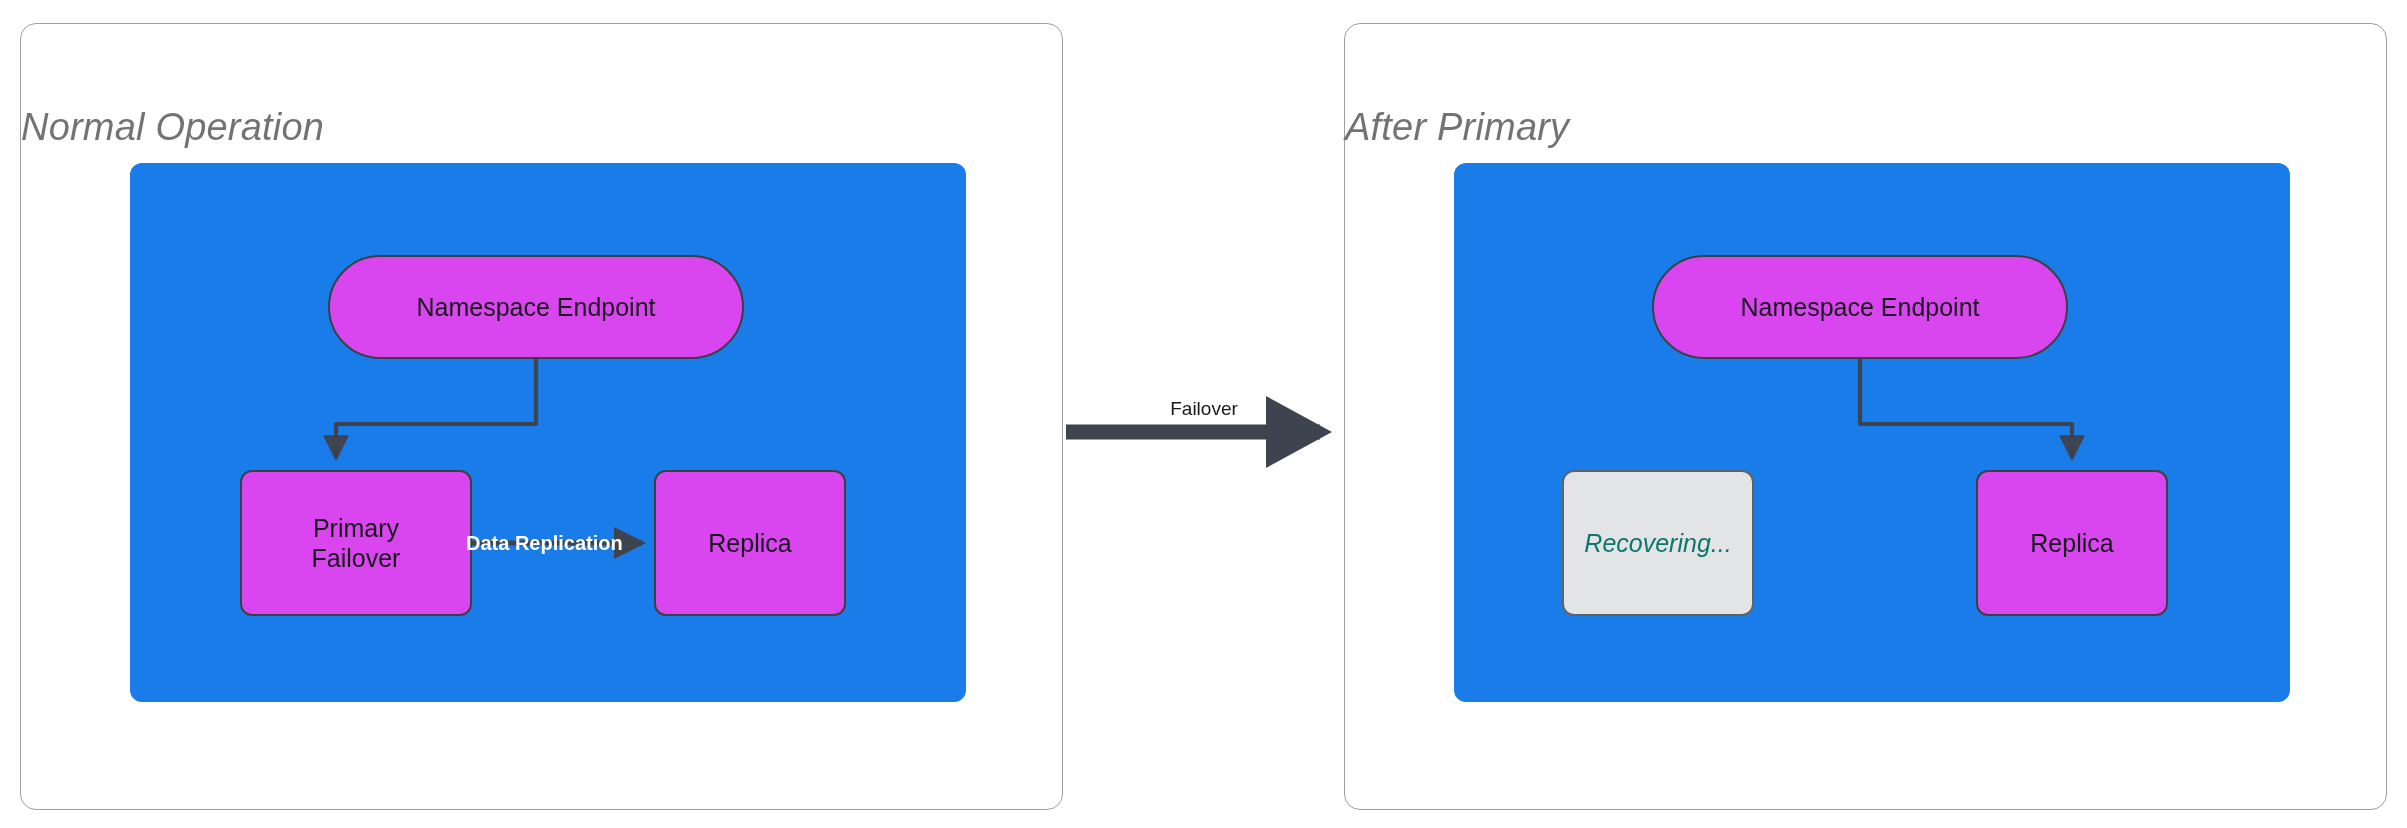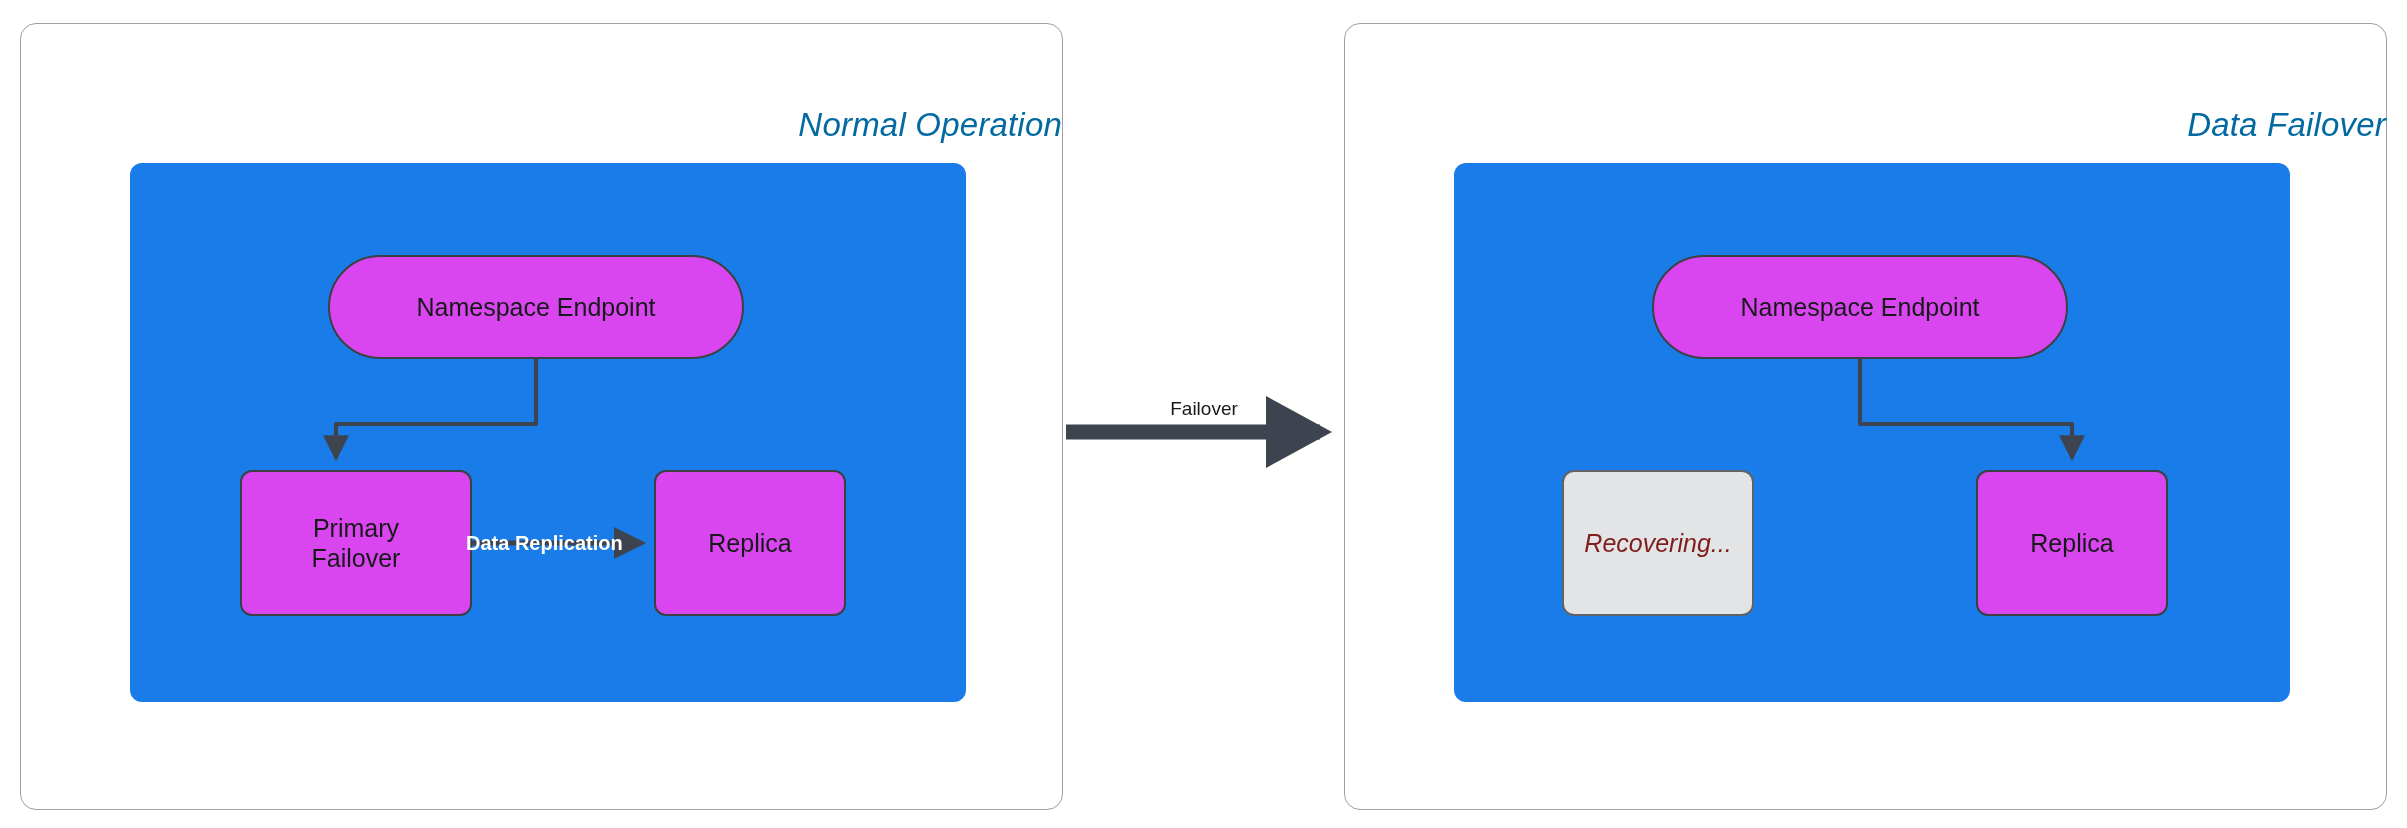--- a/index.html
+++ b/index.html
@@ -30,24 +30,24 @@
     box-sizing: border-box;
   }
   #panel-normal  { left: 20px;   top: 23px; width: 1043px; height: 787px; }
   #panel-failover{ left: 1344px; top: 23px; width: 1043px; height: 787px; }
 
   .panel-title {
     position: absolute;
     top: 82px;
     left: 0;
     width: 100%;
-    text-align: right;
+    text-align: left;
     font-style: italic;
-    font-size: 33px;
-    color: #0369a1;
+    font-size: 38px;
+    color: #737373;
     letter-spacing: 0.2px;
   }
 
   
   .blue-region {
     position: absolute;
     background: #1a7ce8;
     border-radius: 12px;
     box-sizing: border-box;
   }
@@ -71,21 +71,21 @@
   }
   .node.pill {
     border-radius: 60px;
   }
   .node.box {
     border-radius: 12px;
   }
   .node.muted {
     background: #e2e4e6;
     border-color: #5f6368;
-    color: #7f1d1d;
+    color: #0f766e;
     font-style: italic;
   }
 
   
   #node-ns-endpoint-left { left: 328px; top: 255px; width: 416px; height: 104px; }
   #node-primary-left     { left: 240px; top: 470px; width: 232px; height: 146px; }
   #node-replica-left     { left: 654px; top: 470px; width: 192px; height: 146px; }
 
   
   #node-ns-endpoint-right{ left: 1652px; top: 255px; width: 416px; height: 104px; }
@@ -180,21 +180,21 @@
 
   <svg class="connector" id="connector-transition">
     <g>
       <path d="M 1066,432 L 1320,432" fill="none" stroke="#3d444f" stroke-width="15" stroke-linecap="butt" marker-end="url(#arrowhead-thick)"></path>
     </g>
   </svg>
 
   <div class="edge-label" id="label-failover">Failover</div>
 
   <div class="panel" id="panel-failover">
-    <div class="panel-title">Data Failover</div>
+    <div class="panel-title">After Primary</div>
   </div>
 
   <div class="blue-region" id="blue-failover"></div>
 
   <svg class="connector" id="connector-right">
 
     <g>
       <path d="M 1860,359 L 1860,424 L 2072,424 L 2072,458" fill="none" stroke="#3d444f" stroke-width="4.2" stroke-linejoin="round" stroke-linecap="butt" marker-end="url(#arrowhead-dark)"></path>
     </g>
   </svg>

